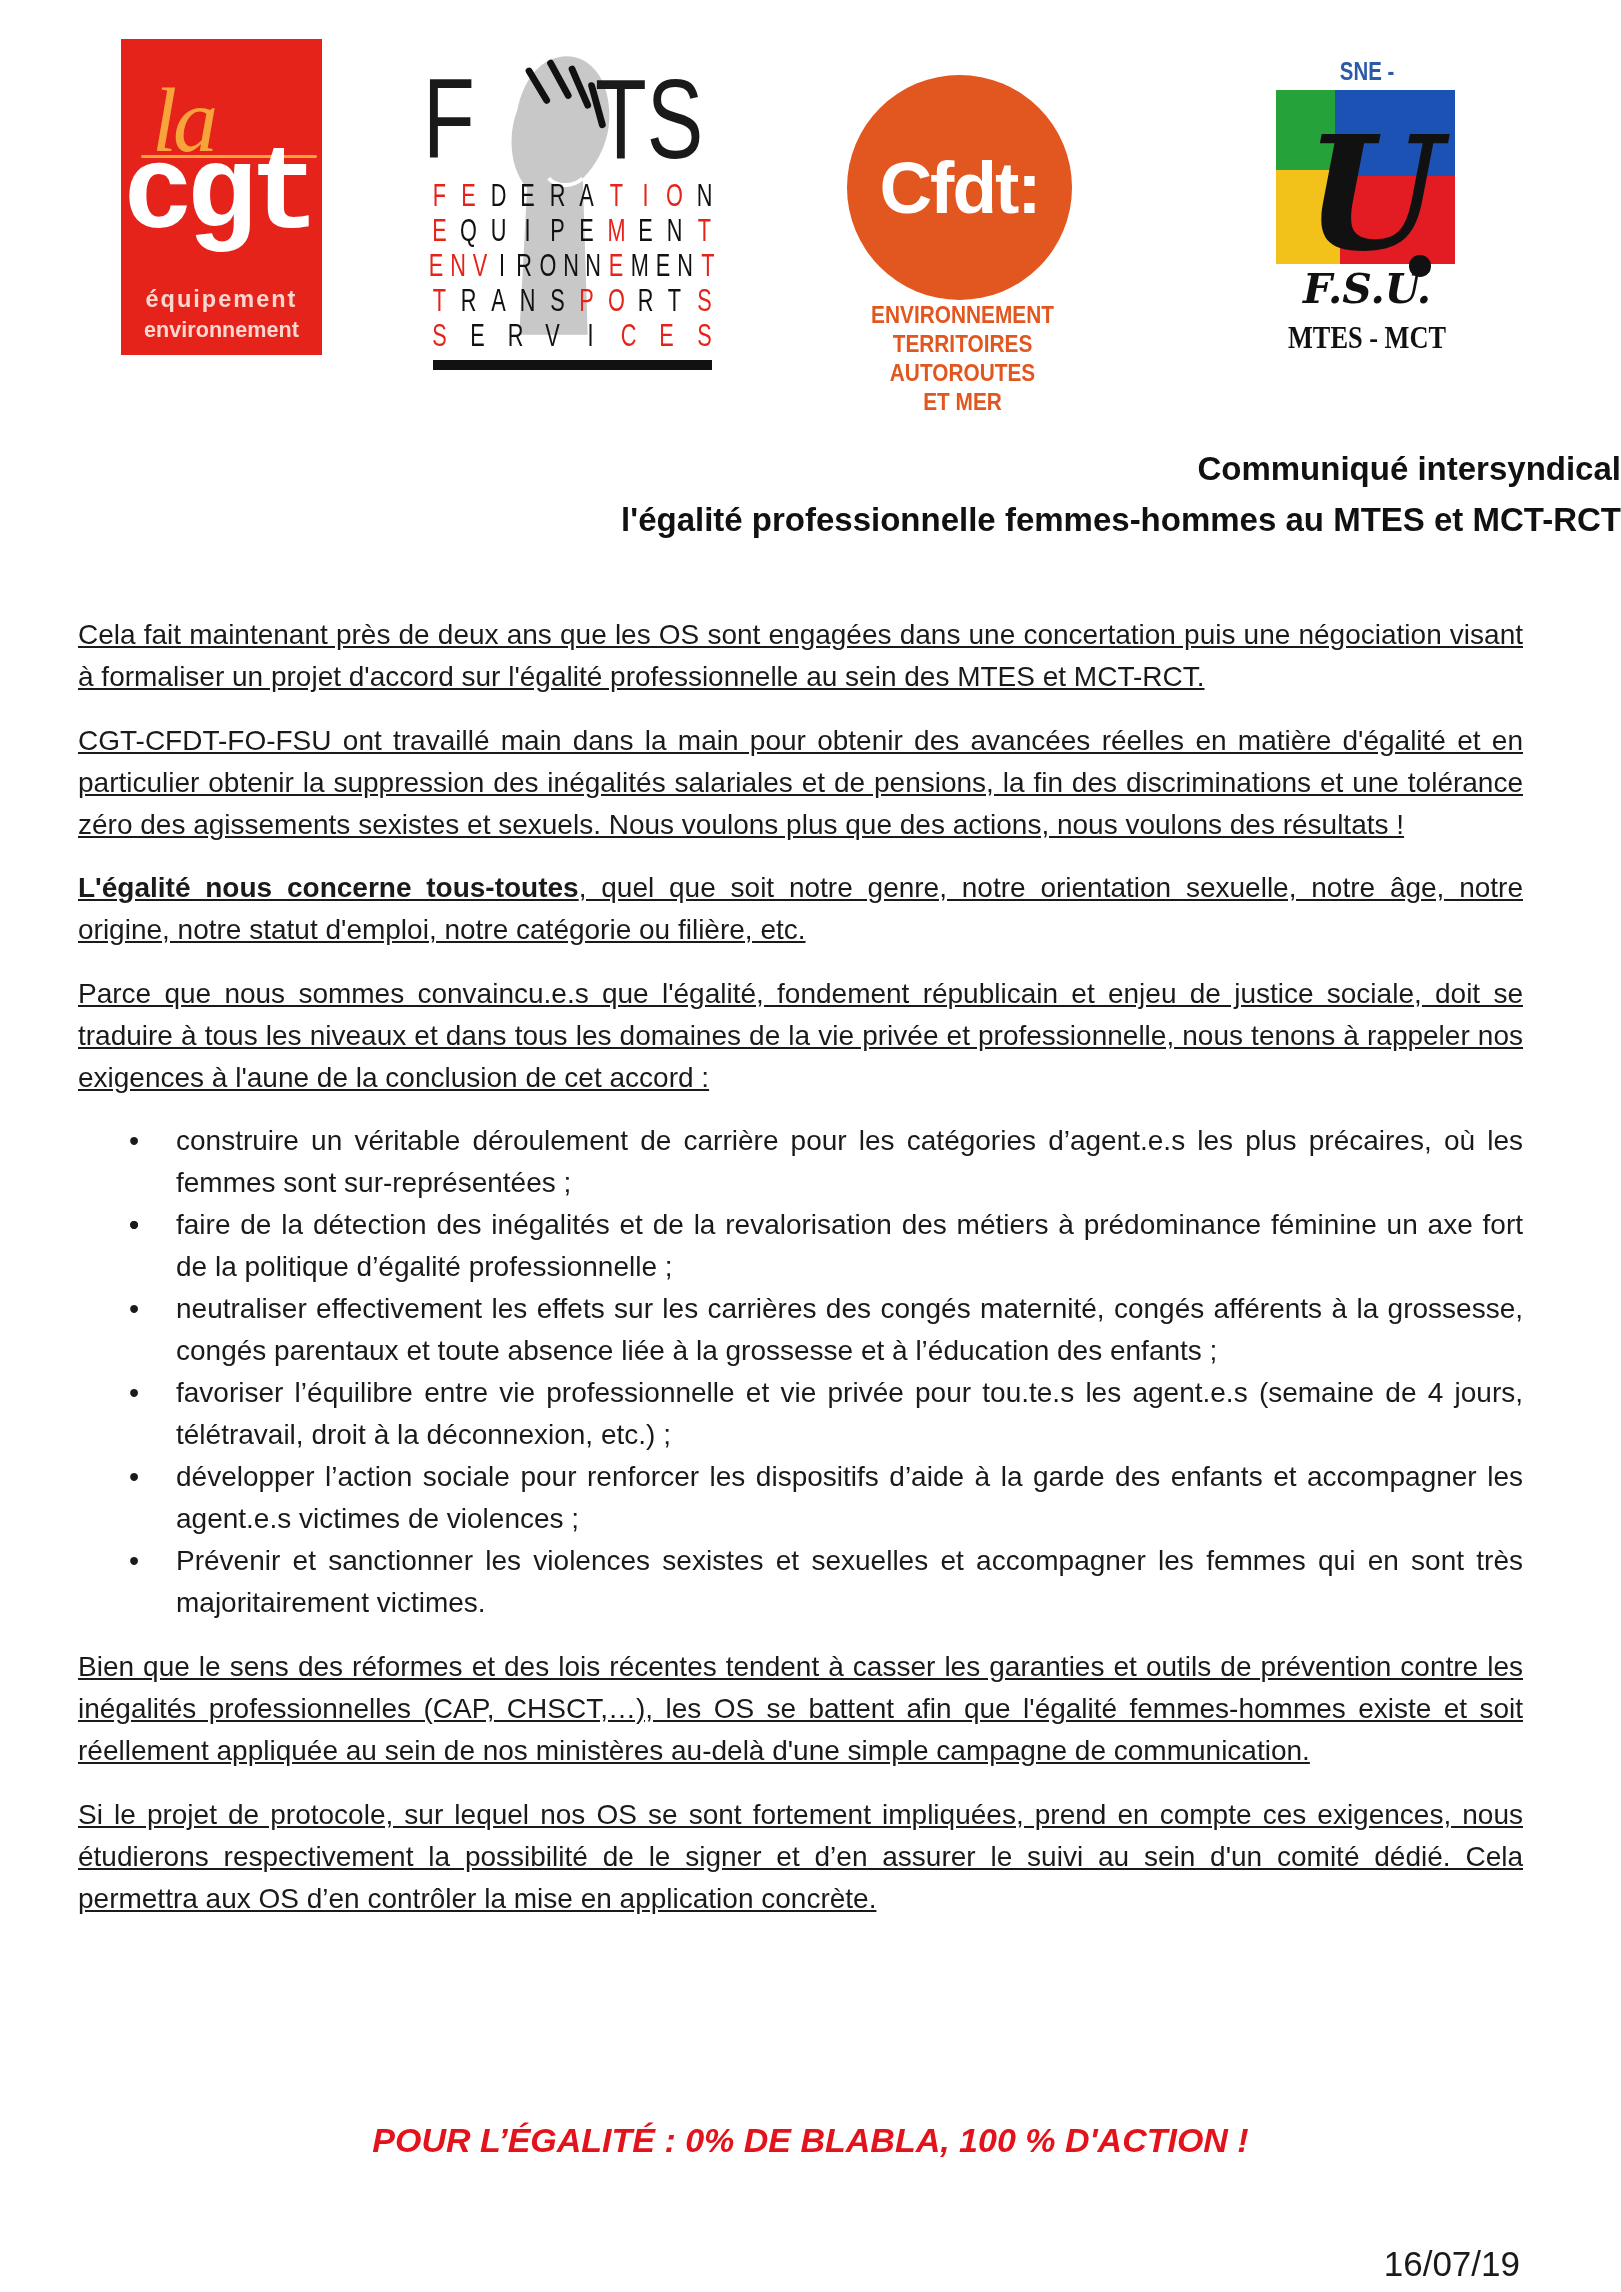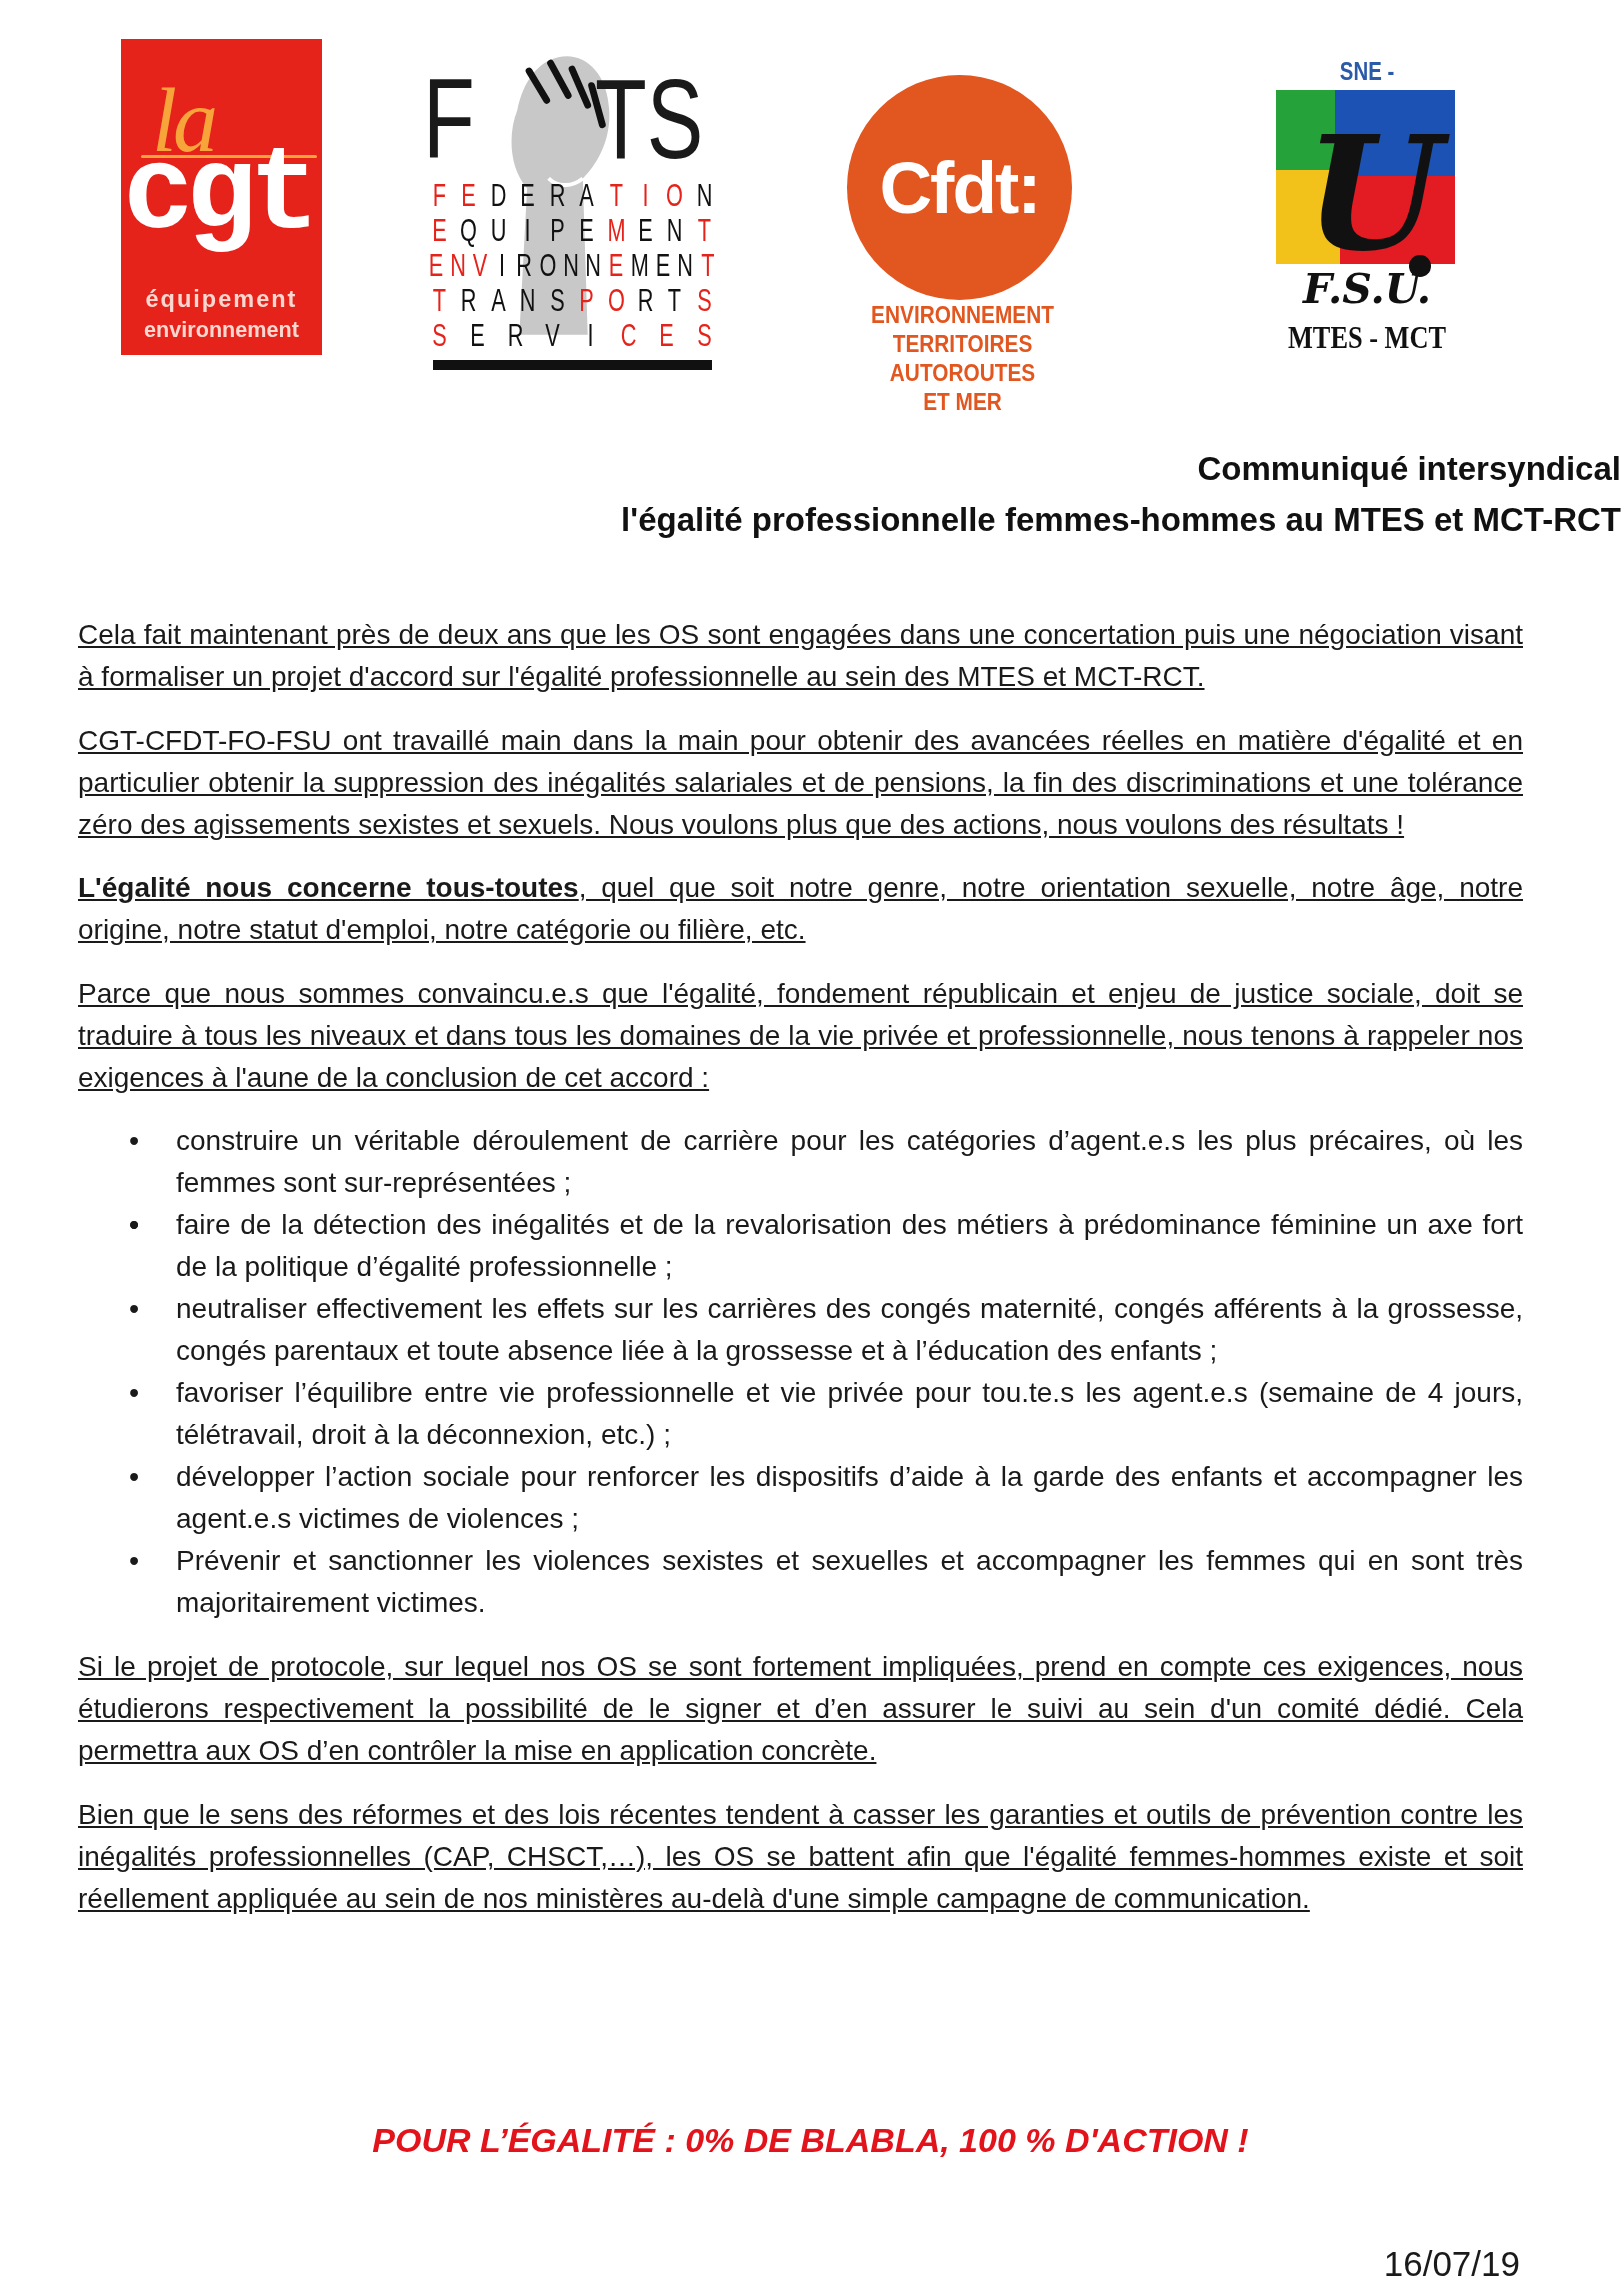--- a/index.html
+++ b/index.html
@@ -182,19 +182,19 @@
   <p>Parce que nous sommes convaincu.e.s que l'égalité, fondement républicain et enjeu de justice sociale, doit se traduire à tous les niveaux et dans tous les domaines de la vie privée et professionnelle, nous tenons à rappeler nos exigences à l'aune de la conclusion de cet accord :</p>
   <ul>
     <li><span class="bullet">•</span><span>construire un véritable déroulement de carrière pour les catégories d’agent.e.s les plus précaires, où les femmes sont sur-représentées ;</span></li>
     <li><span class="bullet">•</span></li>
     <li><span class="bullet">•</span><span>faire de la détection des inégalités et de la revalorisation des métiers à prédominance féminine un axe fort de la politique d’égalité professionnelle ;</span></li>
     <li><span class="bullet">•</span><span>neutraliser effectivement les effets sur les carrières des congés maternité, congés afférents à la grossesse, congés parentaux et toute absence liée à la grossesse et à l’éducation des enfants ;</span></li>
     <li><span class="bullet">•</span><span>favoriser l’équilibre entre vie professionnelle et vie privée pour tou.te.s les agent.e.s (semaine de 4 jours, télétravail, droit à la déconnexion, etc.) ;</span></li>
     <li><span class="bullet">•</span><span>développer l’action sociale pour renforcer les dispositifs d’aide à la garde des enfants et accompagner les agent.e.s victimes de violences ;</span></li>
     <li><span class="bullet">•</span><span>Prévenir et sanctionner les violences sexistes et sexuelles et accompagner les femmes qui en sont très majoritairement victimes.</span></li>
   </ul>
+  <p>Bien que le sens des réformes et des lois récentes tendent à casser les garanties et outils de prévention contre les inégalités professionnelles (CAP, CHSCT,…), les OS se battent afin que l'égalité femmes-hommes existe et soit réellement appliquée au sein de nos ministères au-delà d'une simple campagne de communication.</p>
   <p>Si le projet de protocole, sur lequel nos OS se sont fortement impliquées, prend en compte ces exigences, nous étudierons respectivement la possibilité de le signer et d’en assurer le suivi au sein d'un comité dédié. Cela permettra aux OS d’en contrôler la mise en application concrète.</p>
-  <p>Bien que le sens des réformes et des lois récentes tendent à casser les garanties et outils de prévention contre les inégalités professionnelles (CAP, CHSCT,…), les OS se battent afin que l'égalité femmes-hommes existe et soit réellement appliquée au sein de nos ministères au-delà d'une simple campagne de communication.</p>
 </div>
 
 <div class="slogan">POUR L’ÉGALITÉ : 0% DE BLABLA, 100 % D'ACTION !</div>
 <div class="date">16/07/19</div>
 
 
 </body></html>

